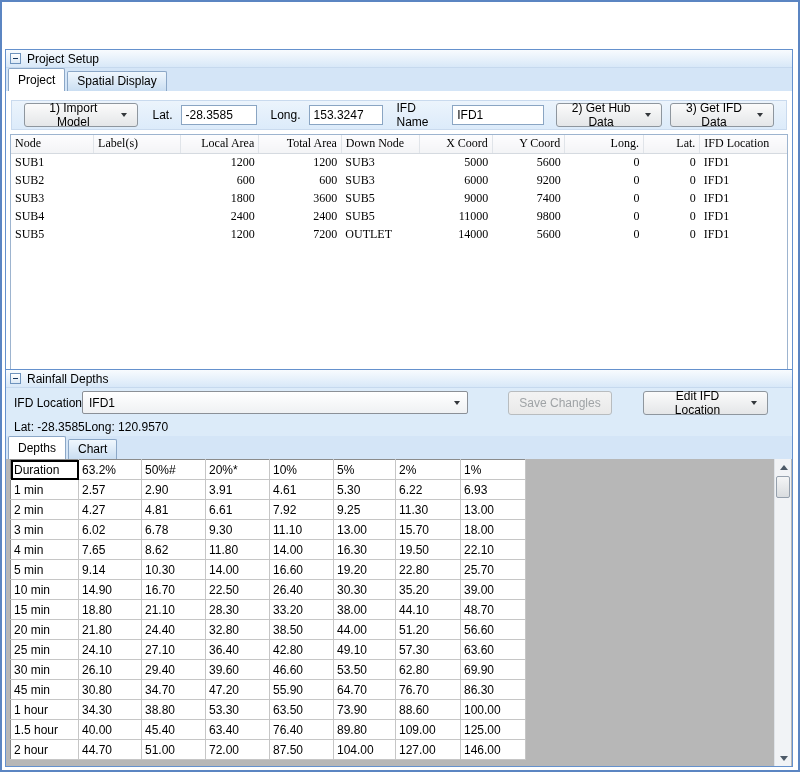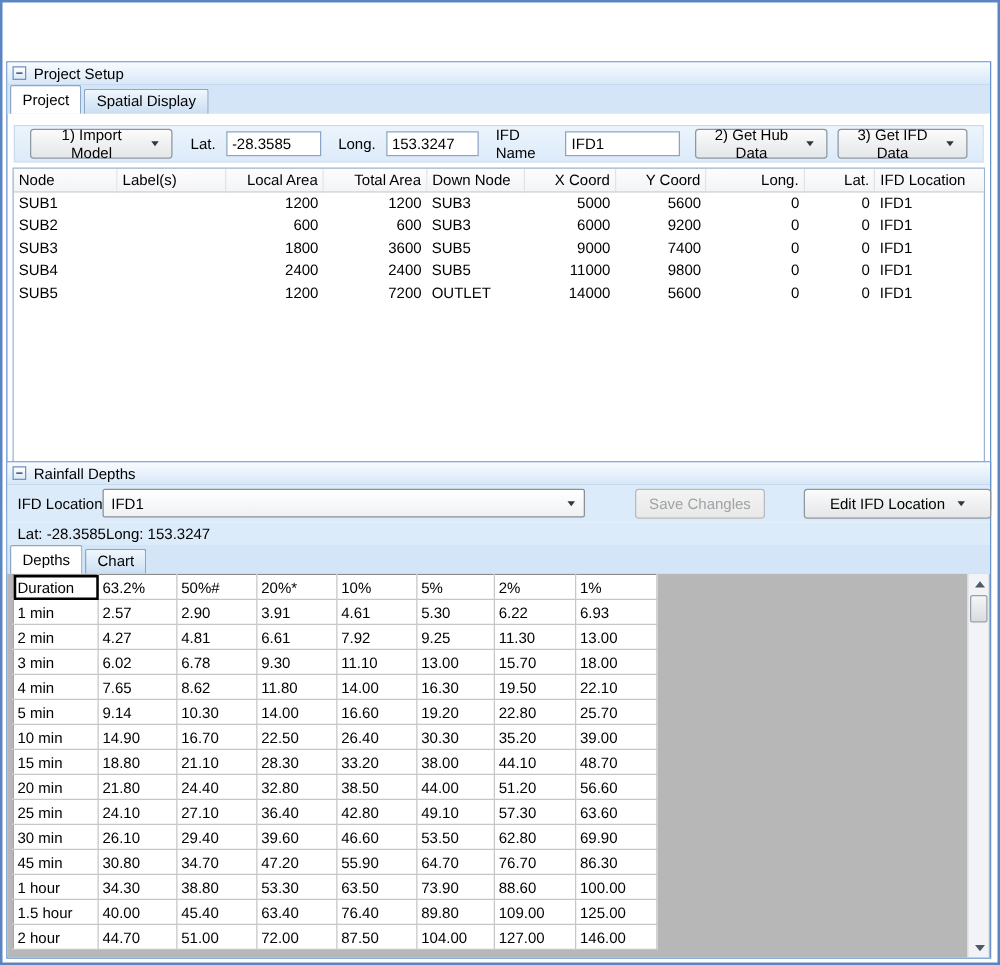--- a/index.html
+++ b/index.html
@@ -30,37 +30,37 @@
              background:linear-gradient(#fbfbfb,#e4e6e8); font:12px "Liberation Sans",sans-serif;
              display:inline-flex; align-items:center; justify-content:center; gap:10px; padding:0 10px; cursor:default; }
   .win-btn.disabled { border-color:#b8bcbf; background:linear-gradient(#f3f3f3,#e9e9e9); color:#9fa3a6; }
   .caret-down { width:0; height:0; border-left:3px solid transparent; border-right:3px solid transparent;
                 border-top:4px solid #33373b; display:inline-block; }
   .tb-label { margin-left:6px; }
   .tb-input { height:20px; border:1px solid #8aa5c3; background:#fff; padding:0 4px;
               font:12px "Liberation Sans",sans-serif; }
 
   
-  .listview-wrap { margin:0 4px; height:270px; border:1px solid #9db4cf; background:#fff; overflow:hidden; }
+  .listview-wrap { margin:0 4px; height:270px; border:1px solid #9db4cf; background:#fff; overflow:hidden;font-family:Liberation Serif, serif; }
   table.listview { border-collapse:collapse; table-layout:fixed; width:778px; }
   table.listview th { height:18px; font-weight:normal; text-align:left; padding:0 4px;
                       background:linear-gradient(#fdfdfe,#f3f4f6);
                       border-right:1px solid #e0e4e9; border-bottom:1px solid #d5dae0;
                       overflow:hidden; white-space:nowrap; }
   table.listview td { height:18px; padding:0 4px; overflow:hidden; white-space:nowrap; }
 
   
   .controls-row { position:relative; height:30px; background:#dcebf9; }
   .ctl-label { position:absolute; left:8px; top:8px; }
   .combo { position:absolute; left:76px; top:3px; width:386px; height:23px;
            border:1px solid #8b9097; background:linear-gradient(#ffffff,#eff1f3); border-radius:2px;
            display:flex; align-items:center; padding:0 6px; }
   .combo .caret-down { position:absolute; right:7px; top:9px; }
   .btn-save { position:absolute; left:502px; top:3px; width:104px; height:24px; }
-  .btn-edit { position:absolute; left:637px; top:3px; width:150px; height:24px; }
+  .btn-edit { position:absolute; left:637px; top:3px; width:125px; height:24px; }
   .latlong-row { height:18px; background:#dcebf9; display:flex; padding-left:8px; align-items:center; }
 
   
   .grid-area { position:relative; height:307px; background:#b7b7b7; overflow:hidden; }
   table.grid { border-collapse:collapse; table-layout:fixed; position:absolute; left:4px; top:0;
                background:#fff; border-left:1px solid #8b8b8b; border-top:1px solid #8b8b8b; }
   table.grid td { height:20px; padding:0 3px; border-right:1px solid #c6c6c6; border-bottom:1px solid #c6c6c6;
                   overflow:hidden; white-space:nowrap; background:#fff; }
   table.grid tr.hdr-row td:first-child { outline:2px solid #000; outline-offset:-2px; }
 
@@ -224,21 +224,21 @@
         <span>Save Changles</span>
       </button>
       <button class="win-btn btn-edit">
         <span>Edit IFD Location</span>
         <span class="caret-down"></span>
       </button>
     </div>
 
     <div class="latlong-row">
       <span>Lat: -28.3585</span>
-      <span>Long: 153.3247</span>
+      <span>Long: 120.9570</span>
     </div>
 
     <div class="tabstrip">
       <span class="tab sel">Depths</span>
       <span class="tab">Chart</span>
     </div>
 
     <div class="grid-area">
       <table class="grid">
           <colgroup>

